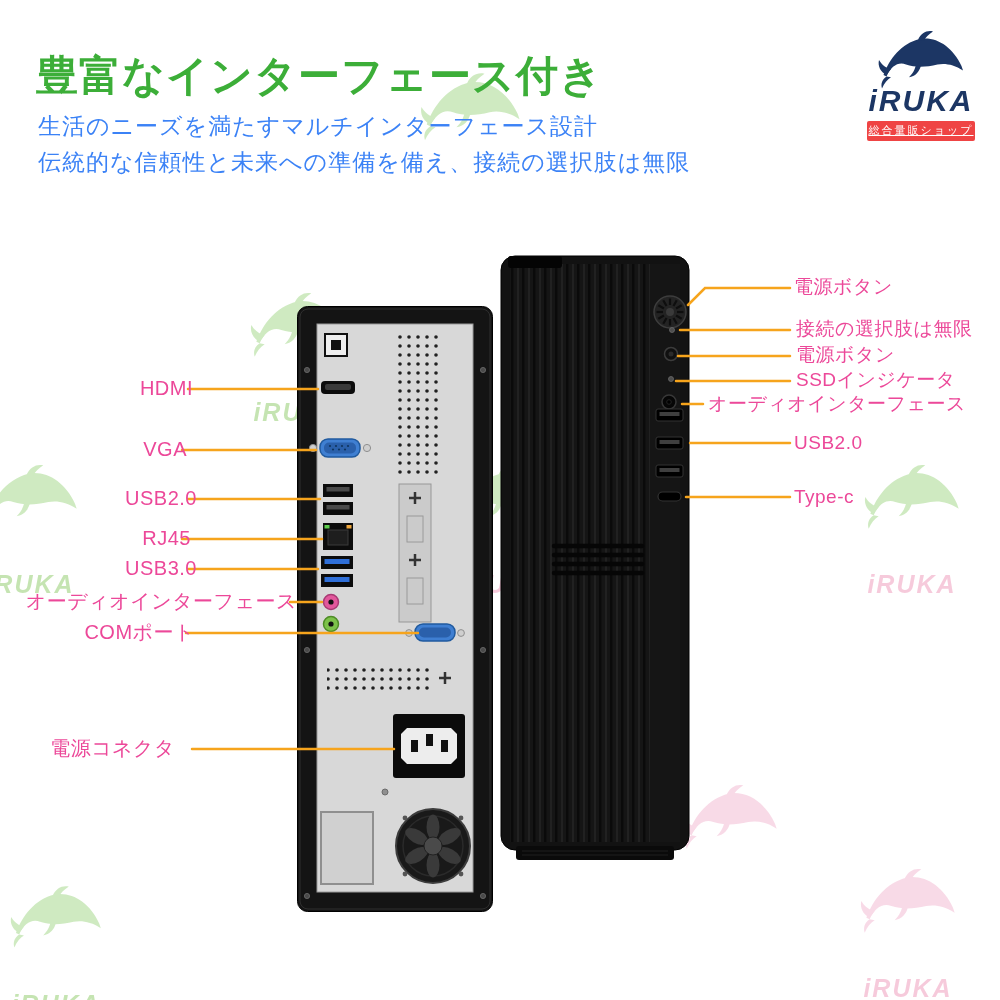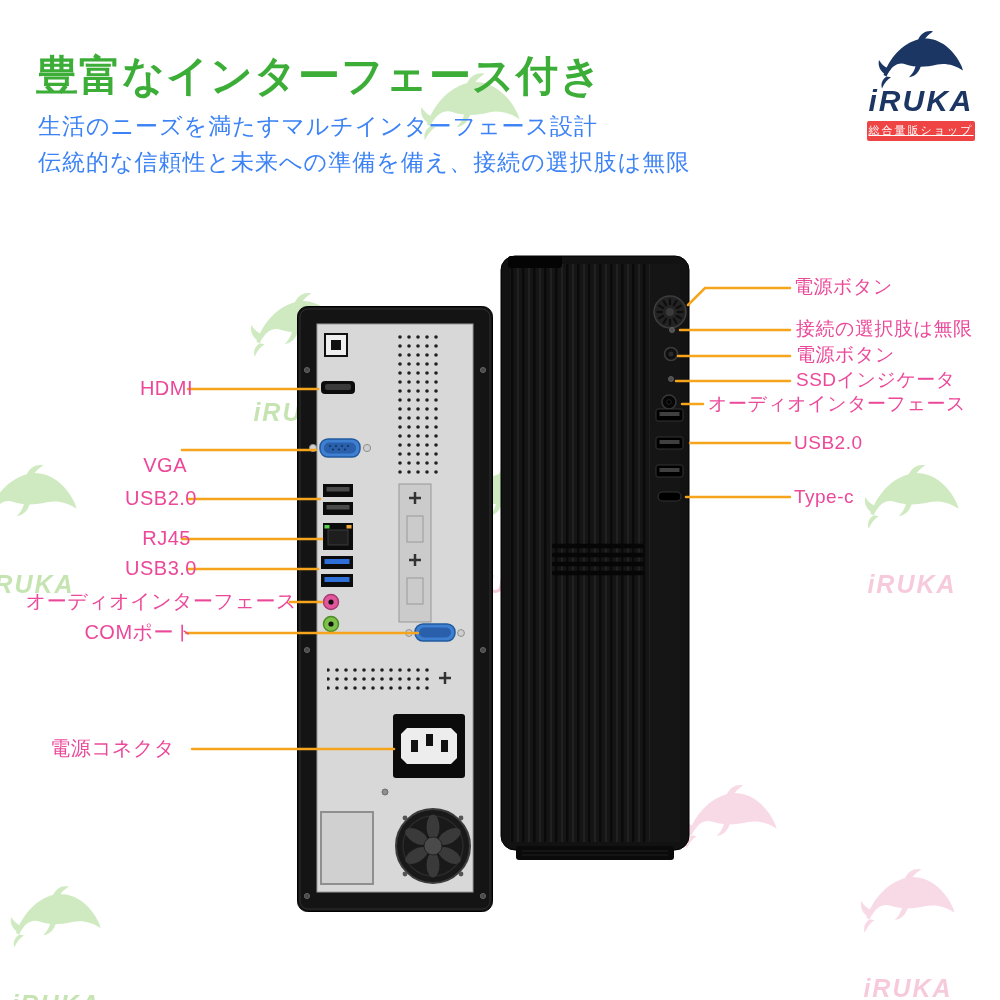--- a/index.html
+++ b/index.html
@@ -304,21 +304,21 @@
       <path d="M680,330 L790,330"></path>
       <path d="M678,356 L790,356"></path>
       <path d="M676,381 L790,381"></path>
       <path d="M682,404 L703,404"></path>
       <path d="M690,443 L790,443"></path>
       <path d="M686,497 L790,497"></path>
     </g>
   </svg>
 
   <div class="lbl" style="top:377px; right:818px;">HDMI</div>
-  <div class="lbl" style="top:438px; right:824px;margin-top:16px;">VGA</div>
+  <div class="lbl" style="top:438px; right:824px;">VGA</div>
   <div class="lbl" style="top:487px; right:814px;">USB2.0</div>
   <div class="lbl" style="top:527px; right:820px;">RJ45</div>
   <div class="lbl" style="top:557px; right:814px;margin-left:36px;">USB3.0</div>
   <div class="lbl" style="top:590px; right:714px;">オーディオインターフェース</div>
   <div class="lbl" style="top:621px; right:816px;">COMポート</div>
   <div class="lbl" style="top:737px; right:836px;">電源コネクタ</div>
 
   <div class="lbl rs" style="top:277px; left:794px;">電源ボタン</div>
   <div class="lbl rs" style="top:319px; left:796px;">接続の選択肢は無限</div>
   <div class="lbl rs" style="top:345px; left:796px;">電源ボタン</div>

